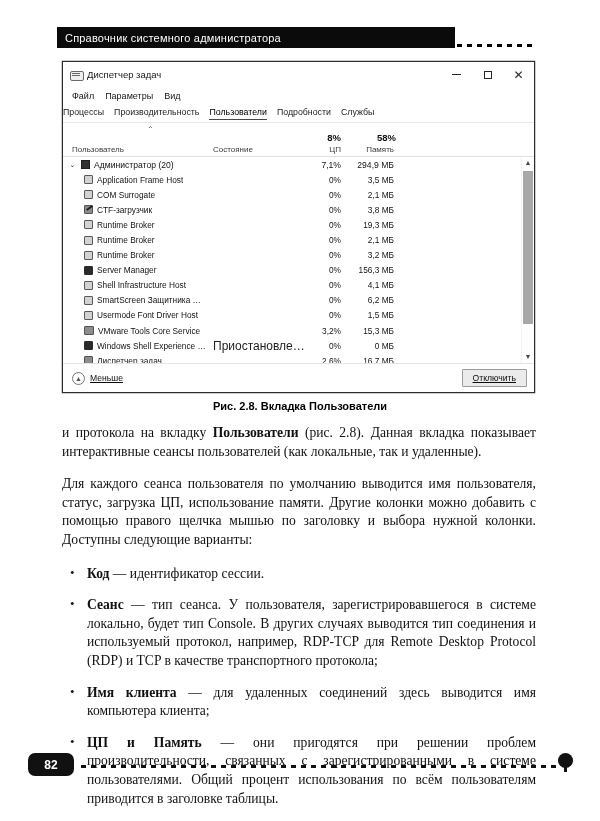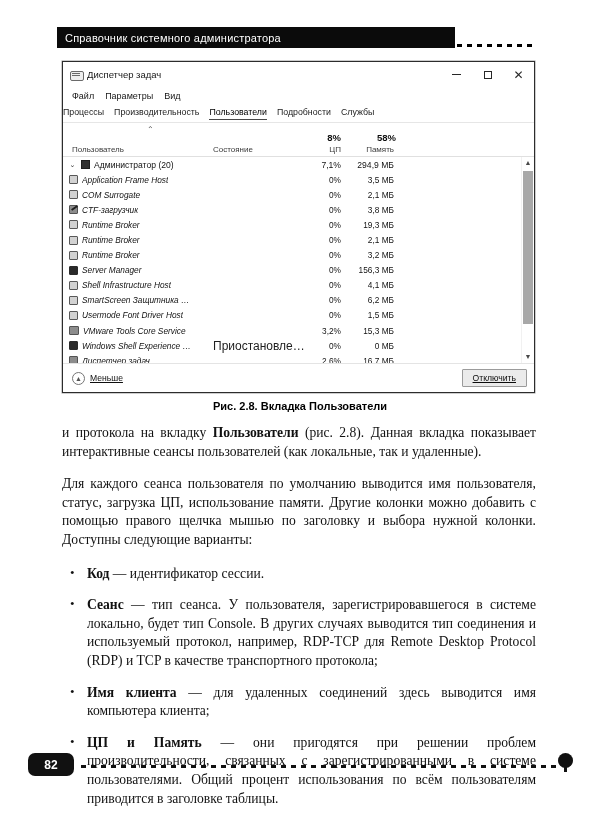--- a/index.html
+++ b/index.html
@@ -153,21 +153,21 @@
     height: 15.1px;
     display: flex; align-items: center;
     font-size: 8.3px; color: #141414;
     white-space: nowrap;
   }
   .tm-row.group { font-size: 8.6px; }
   .cell-name {
     width: 150px; display:flex; align-items:center; gap:4px;
     padding-left: 5px; overflow:hidden;
   }
-  .cell-name.child { padding-left: 6px; font-style: italic; }
+  .cell-name.child { padding-left: 21px; }
   .cell-state { width: 82px; font-size: 12px; color:#242424; }
   .cell-cpu { width: 46px; text-align: right; }
   .cell-mem { width: 55px; text-align: right; padding-right:2px; }
   .chev {
     width: 9px; font-size: 7px; color:#333; flex:0 0 9px; text-align:center;
   }
   .picon {
     width: 9px; height: 9px; flex: 0 0 9px;
     border: 1px solid #5a5a5a; background: #cfcfcf; border-radius: 1px;
     position: relative;

